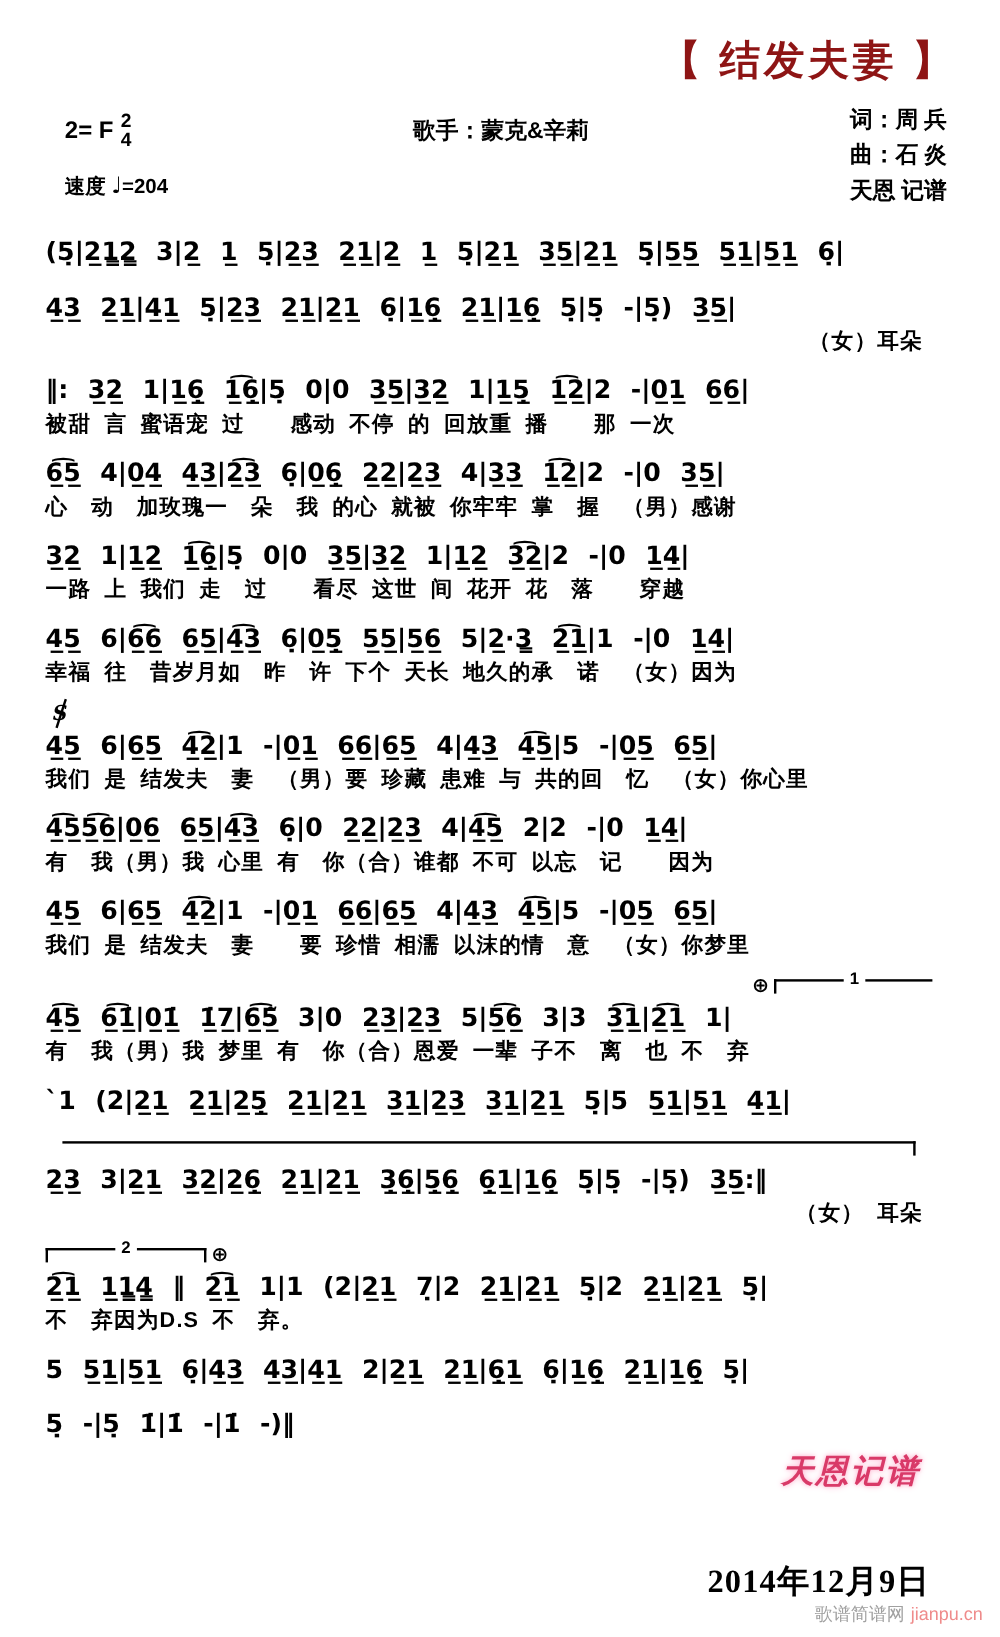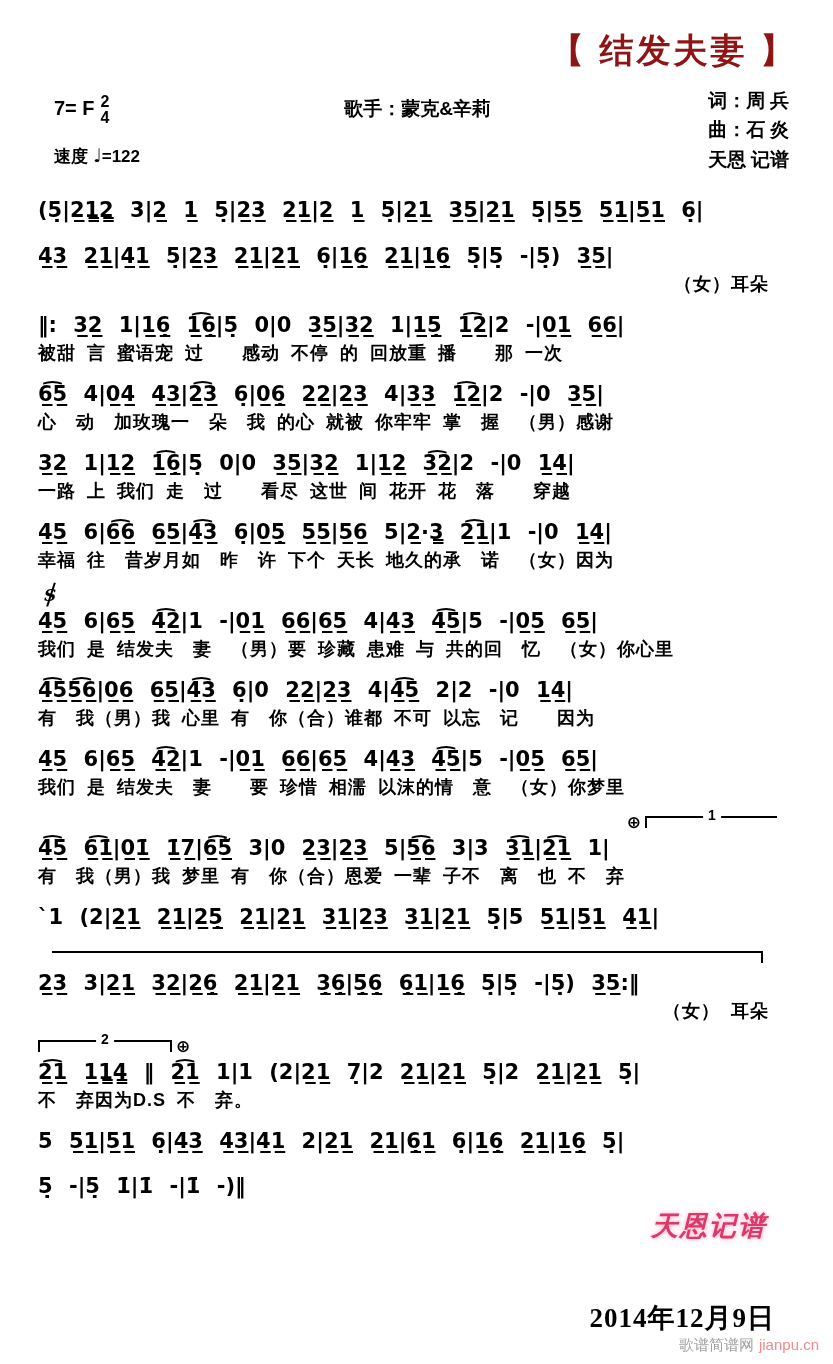--- a/index.html
+++ b/index.html
@@ -66,31 +66,31 @@
 </style>
 </head>
 <body>
 
 <div class="page">
 
   <div class="title">【 结发夫妻 】</div>
 
   <div class="meta">
     <div class="key">
-      <span>7= F</span><span class="frac"><span>2</span><span>4</span></span>
+      <span>2= F</span><span class="frac"><span>2</span><span>4</span></span>
     </div>
     <div class="singer">歌手：蒙克&amp;辛莉</div>
     <div class="credits">
       <div>词：周 兵</div>
       <div>曲：石 炎</div>
       <div>天恩  记谱</div>
     </div>
     <div class="tempo">
       <span>速度</span>
-      <span class="notechar">♩</span><span>=122</span>
+      <span class="notechar">♩</span><span>=204</span>
     </div>
   </div>
 
   <div class="score" id="score">
       <div class="system">
         <div class="notes">(5̣|2̲1̳2̳ 3|2̲ 1̲ 5̣|2̲3̲ 2̲1̲|2̲ 1̲ 5̣|2̲1̲ 3̲5̲|2̲1̲ 5̣|5̲5̲ 5̲1̲|5̲1̲ 6̣|</div>
       </div>
       <div class="system">
         <div class="notes">4̲3̲ 2̲1̲|4̲1̲ 5̣|2̲3̲ 2̲1̲|2̲1̲ 6̣|1̲6̲̣ 2̲1̲|1̲6̲̣ 5̣|5̣ -|5̣) 3̲5̲|</div>
         <div class="lyrics right">（女）耳朵</div>

